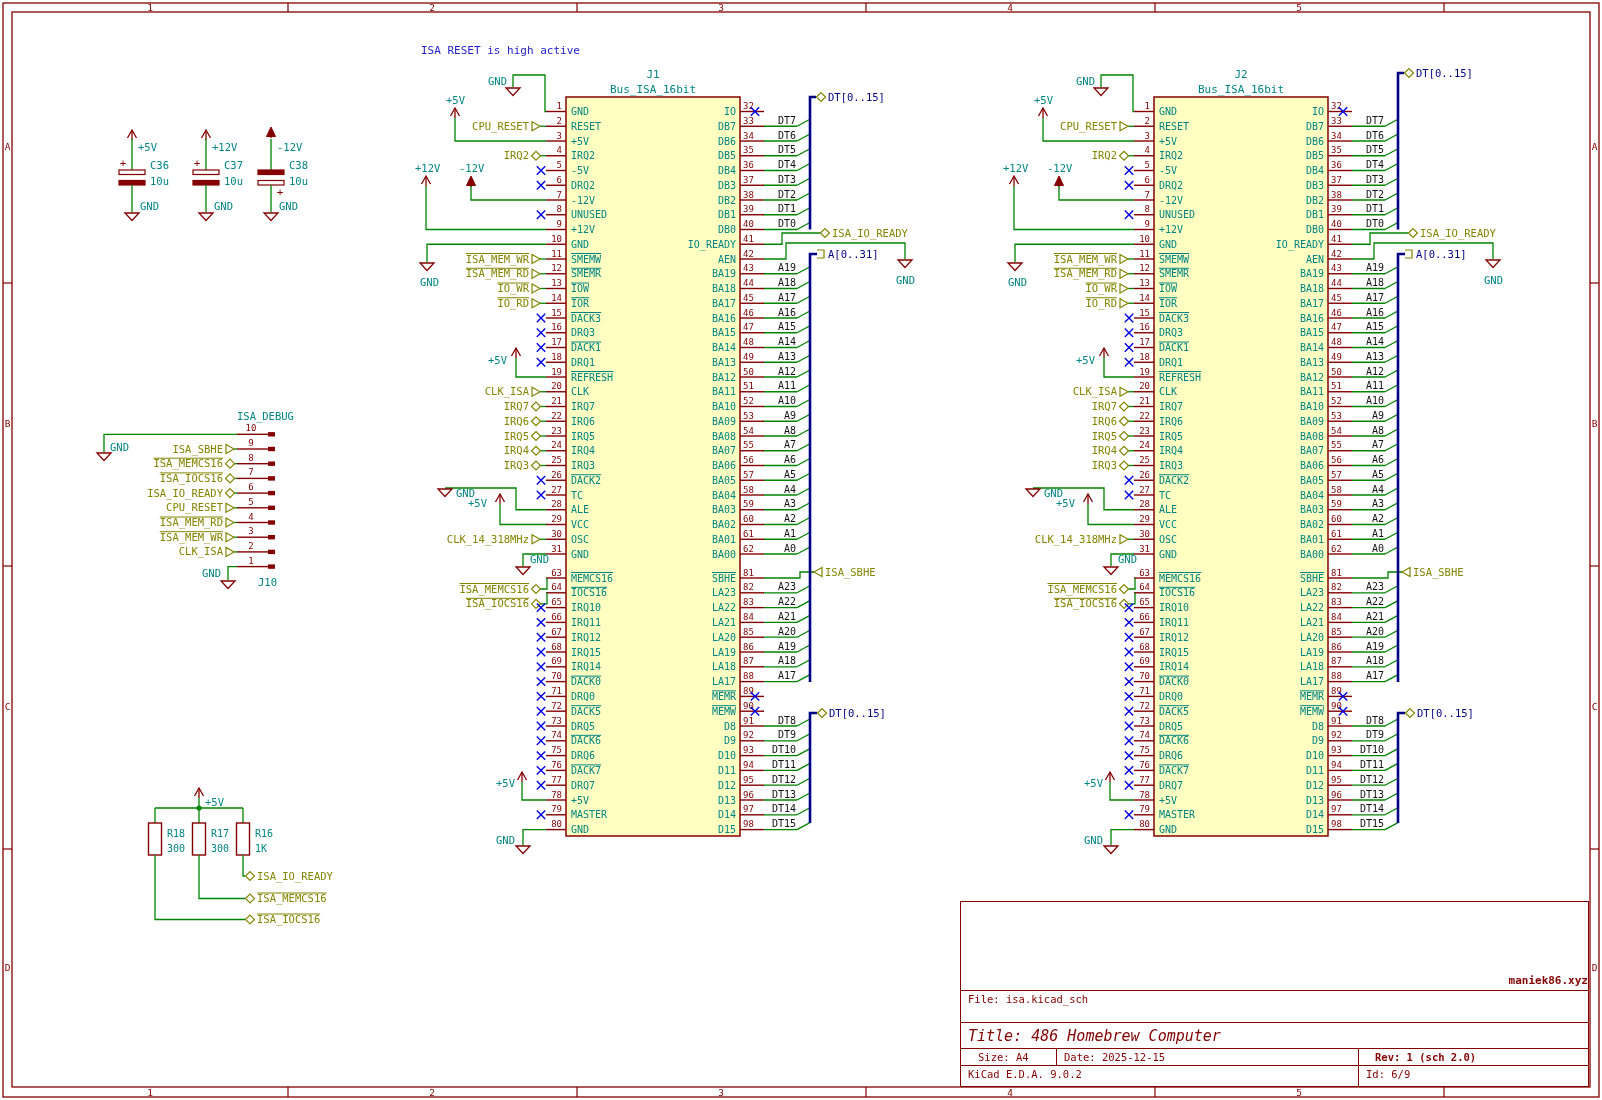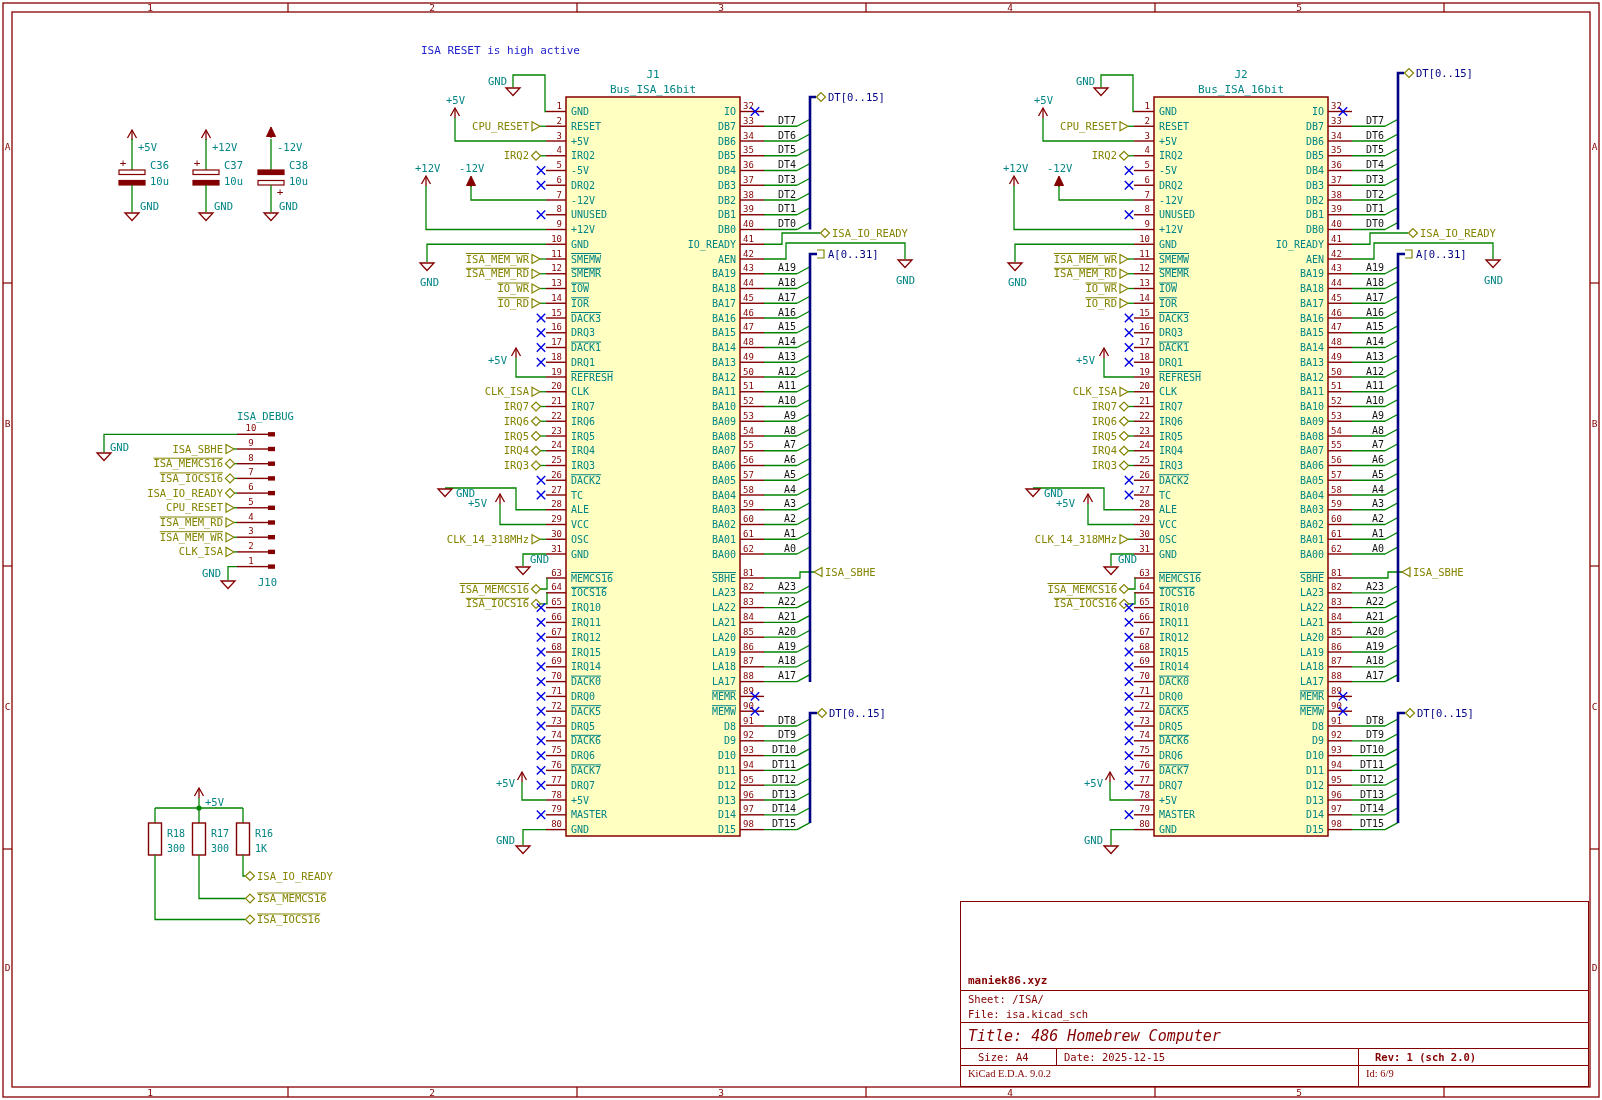--- a/index.html
+++ b/index.html
@@ -6,25 +6,25 @@
   #sheet{position:relative;width:1602px;height:1100px;background:#ffffff;overflow:hidden;
          font-family:"DejaVu Sans Mono",monospace;}
   #schem{position:absolute;left:0;top:0;}
   #schem text{font-family:"DejaVu Sans Mono",monospace;}
   #note{position:absolute;left:421px;top:44px;font-size:11px;color:#2222cc;white-space:pre;}
   
   #tblock{position:absolute;left:960px;top:901px;width:629px;height:186px;
           border:1.5px solid #840000;color:#840000;font-size:10.5px;box-sizing:border-box;}
   #tblock .row{position:absolute;left:0;width:100%;box-sizing:border-box;}
   .tb-line{border-bottom:1.2px solid #840000;}
-  .tb-site{top:70px;height:19px;font-weight:bold;font-size:11px;padding:2px 0 0 7px;}
+  .tb-site{top:70px;height:19px;font-weight:bold;font-size:11px;padding:2px 0 0 7px;text-align:right;}
   .tb-sheetfile{top:89px;height:32px;padding:1px 0 0 7px;line-height:14.5px;}
   .tb-title{top:121px;height:26px;font-size:15px;font-style:italic;font-weight:normal;padding:4px 0 0 7px;}
   .tb-sdr{top:147px;height:17px;}
-  .tb-toolid{top:164px;height:21px;font-family:Liberation Serif, serif;}
+  .tb-toolid{top:164px;height:21px;}
   .tb-cell{position:absolute;top:0;height:100%;box-sizing:border-box;padding:2px 0 0 7px;}
   .tb-vline{border-left:1.2px solid #840000;}
   .tb-bold{font-weight:bold;padding-left:16px;}
 </style>
 </head>
 <body>
 
 <div id="sheet">
   <svg id="schem" width="1602" height="1100" viewBox="0 0 1602 1100">
       <g>
@@ -1898,21 +1898,20 @@
           <text x="257" y="879.5" fill="#848400" font-size="10.5" text-anchor="start">ISA_IO_READY</text>
         </g>
       </g>
     </svg>
 
   <div id="note">ISA RESET is high active</div>
 
   <div id="tblock">
     <div class="row tb-site tb-line">maniek86.xyz</div>
     <div class="row tb-sheetfile tb-line">
-      <div>Sheet: /ISA/</div>
       <div>File: isa.kicad_sch</div>
     </div>
     <div class="row tb-title tb-line">Title: 486 Homebrew Computer</div>
     <div class="row tb-sdr tb-line">
       <div class="tb-cell" style="left:10px;width:95px;">Size: A4</div>
       <div class="tb-cell tb-vline" style="left:95px;width:302px;">Date: 2025-12-15</div>
       <div class="tb-cell tb-vline tb-bold" style="left:397px;width:232px;">Rev: 1 (sch 2.0)</div>
     </div>
     <div class="row tb-toolid">
       <div class="tb-cell" style="left:0;width:397px;">KiCad E.D.A. 9.0.2</div>

